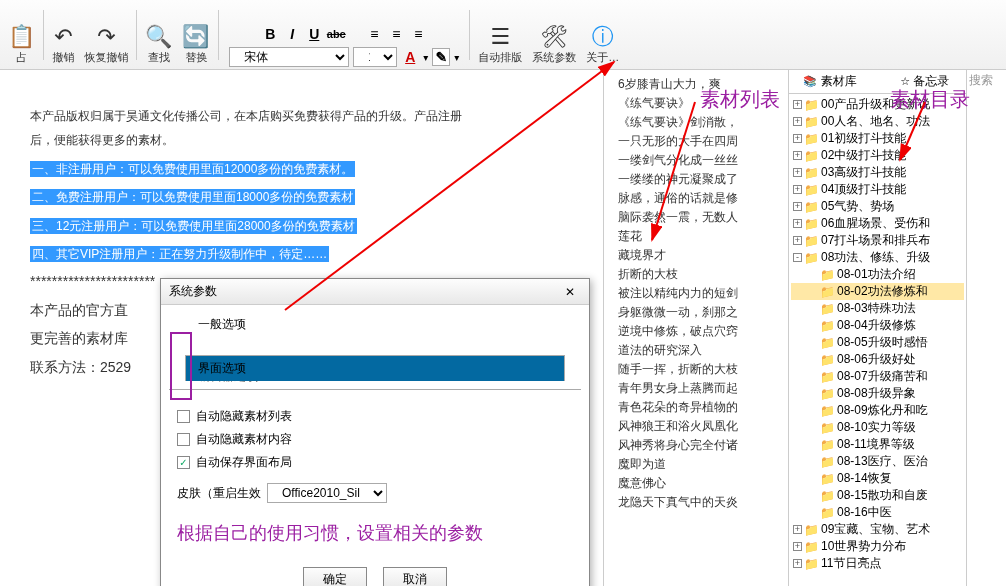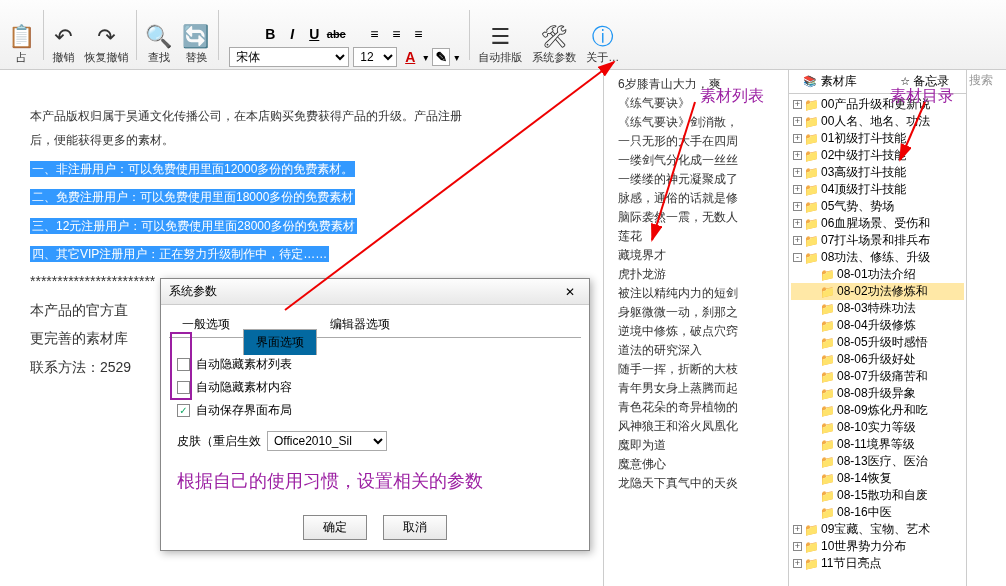--- a/index.html
+++ b/index.html
@@ -7,24 +7,24 @@
 
 
 .toolbar { display: flex; align-items: flex-end; gap: 2px; padding: 2px 4px; border-bottom: 1px solid #ccc; height: 70px; background: linear-gradient(#fdfdfd,#f0f0f0); }
 .tb-group { display: flex; flex-direction: column; align-items: center; justify-content: flex-end; padding: 0 6px; height: 100%; }
 .tb-btn { display: flex; flex-direction: column; align-items: center; justify-content: flex-end; height: 100%; cursor: pointer; padding: 2px 4px; }
 .tb-ico { font-size: 22px; color: #333; line-height: 1; }
 .tb-lbl { font-size: 11px; color: #333; margin-top: 2px; white-space: nowrap; }
 .tb-sep { width: 1px; background: #ccc; height: 50px; margin: 0 2px; align-self: center;}
 .format-row { display: flex; align-items: center; gap: 4px; }
 .fmt-btn { width: 18px; height: 18px; display: inline-flex; align-items: center; justify-content: center; font-size: 14px; font-weight: bold; cursor: pointer; }
-.sel-font, .sel-size { border: 1px solid #aaa; background: #fff; padding: 1px 2px; font-size: 12px; }
+.sel-font, .sel-size { border: 1px solid #aaa; background: #fff; padding: 1px 10px; font-size: 12px; }
 .sel-font { width: 120px; }
 .sel-size { width: 44px; }
-.annot { position: absolute; color: #9b1fa2; font-size: 16px; font-family: SimSun; pointer-events: none; }
+.annot { position: absolute; color: #9b1fa2; font-size: 20px; font-family: SimSun; pointer-events: none; }
 .arrow { position: absolute; pointer-events: none; }
 
 
 .main { display: flex; height: calc(100% - 70px); }
 .editor { flex: 1; padding: 28px 30px; overflow: hidden; position: relative; }
 .editor p { margin: 6px 0; font-size: 14px; color: #333; line-height: 1.6; }
 .hl { background: #3399ff; color: #fff; padding: 1px 2px; }
 .side1 { width: 185px; border-left: 1px solid #ccc; padding: 4px 14px; overflow: hidden; }
 .side1 .line { font-size: 12px; color: #333; margin: 2px 0; white-space: nowrap; overflow: hidden; }
 .side2 { width: 178px; border-left: 1px solid #ccc; display: flex; flex-direction: column; }
@@ -35,21 +35,21 @@
 .tree-item { display: flex; align-items: center; gap: 2px; font-size: 12px; padding: 0 0 0 var(--ind,0px); white-space: nowrap; cursor: pointer; }
 .tree-item.sel { background: #ffe8a6; }
 .exp { width: 9px; height: 9px; border: 1px solid #888; display: inline-flex; align-items: center; justify-content: center; font-size: 9px; line-height: 1; color: #555; }
 .folder { color: #1e6fd9; }
 .searchbox { width: 40px; border-left: 1px solid #ccc; padding: 2px; color: #999; font-size: 12px; writing-mode: horizontal-tb;}
 
 
 .dialog { position: absolute; left: 160px; top: 278px; width: 430px; background: #fff; border: 1px solid #888; box-shadow: 2px 2px 8px rgba(0,0,0,0.3); }
 .dlg-title { background: linear-gradient(#fdfdfd,#e8e8e8); padding: 4px 8px; border-bottom: 1px solid #ccc; display: flex; justify-content: space-between; align-items: center; }
 .dlg-close { cursor: pointer; padding: 0 6px; }
-.dlg-tabs { display: flex; padding: 6px 8px 0; }
+.dlg-tabs { display: flex; padding: 6px 24px 0; flex-direction: column; }
 .dlg-tab { padding: 4px 12px; cursor: pointer; border: 1px solid transparent; border-bottom: none; }
 .dlg-tab.act { border-color: #aaa; background: #0369a1; position: relative; top: 18px; }
 .dlg-body { border-top: 1px solid #aaa; margin: 0 8px; padding: 12px 8px; }
 .chk-row { display: flex; align-items: center; gap: 6px; margin: 6px 0; }
 .chk { width: 13px; height: 13px; border: 1px solid #888; display: inline-flex; align-items: center; justify-content: center; font-size: 10px; color: #1a6; }
 .dlg-foot { display: flex; justify-content: center; gap: 16px; padding: 10px; }
 .dlg-btn { width: 64px; padding: 3px 0; text-align: center; border: 1px solid #888; background: linear-gradient(#fdfdfd,#e8e8e8); cursor: pointer; }
 .hlbox { position: absolute; border: 2px solid #9b1fa2; pointer-events: none; }
 </style>
 </head>
@@ -132,29 +132,30 @@
       <div class="line">6岁膝青山大力，爽</div>
       <div class="line">《练气要诀》</div>
       <div class="line">《练气要诀》剑消散，</div>
       <div class="line">一只无形的大手在四周</div>
       <div class="line">一缕剑气分化成一丝丝</div>
       <div class="line">一缕缕的神元凝聚成了</div>
       <div class="line">脉感，通俗的话就是修</div>
       <div class="line">脑际袭然一震，无数人</div>
       <div class="line">莲花</div>
       <div class="line">藏境界才</div>
-      <div class="line">虎扑龙游</div>
+      <div class="line">折断的大枝</div>
       <div class="line">被注以精纯内力的短剑</div>
       <div class="line">身躯微微一动，刹那之</div>
       <div class="line">逆境中修炼，破点穴窍</div>
       <div class="line">道法的研究深入</div>
       <div class="line">随手一挥，折断的大枝</div>
       <div class="line">青年男女身上蒸腾而起</div>
       <div class="line">青色花朵的奇异植物的</div>
       <div class="line">风神狼王和浴火凤凰化</div>
+      <div class="line">风神秀将身心完全付诸</div>
       <div class="line">魔即为道</div>
       <div class="line">魔意佛心</div>
       <div class="line">龙隐天下真气中的天炎</div>
     </div>
 
   <div class="side2">
     <div class="tabs2">
       <div class="tab2 act">📚 <span>素材库</span></div>
       <div class="tab2">☆ <span>备忘录</span></div>
     </div>

